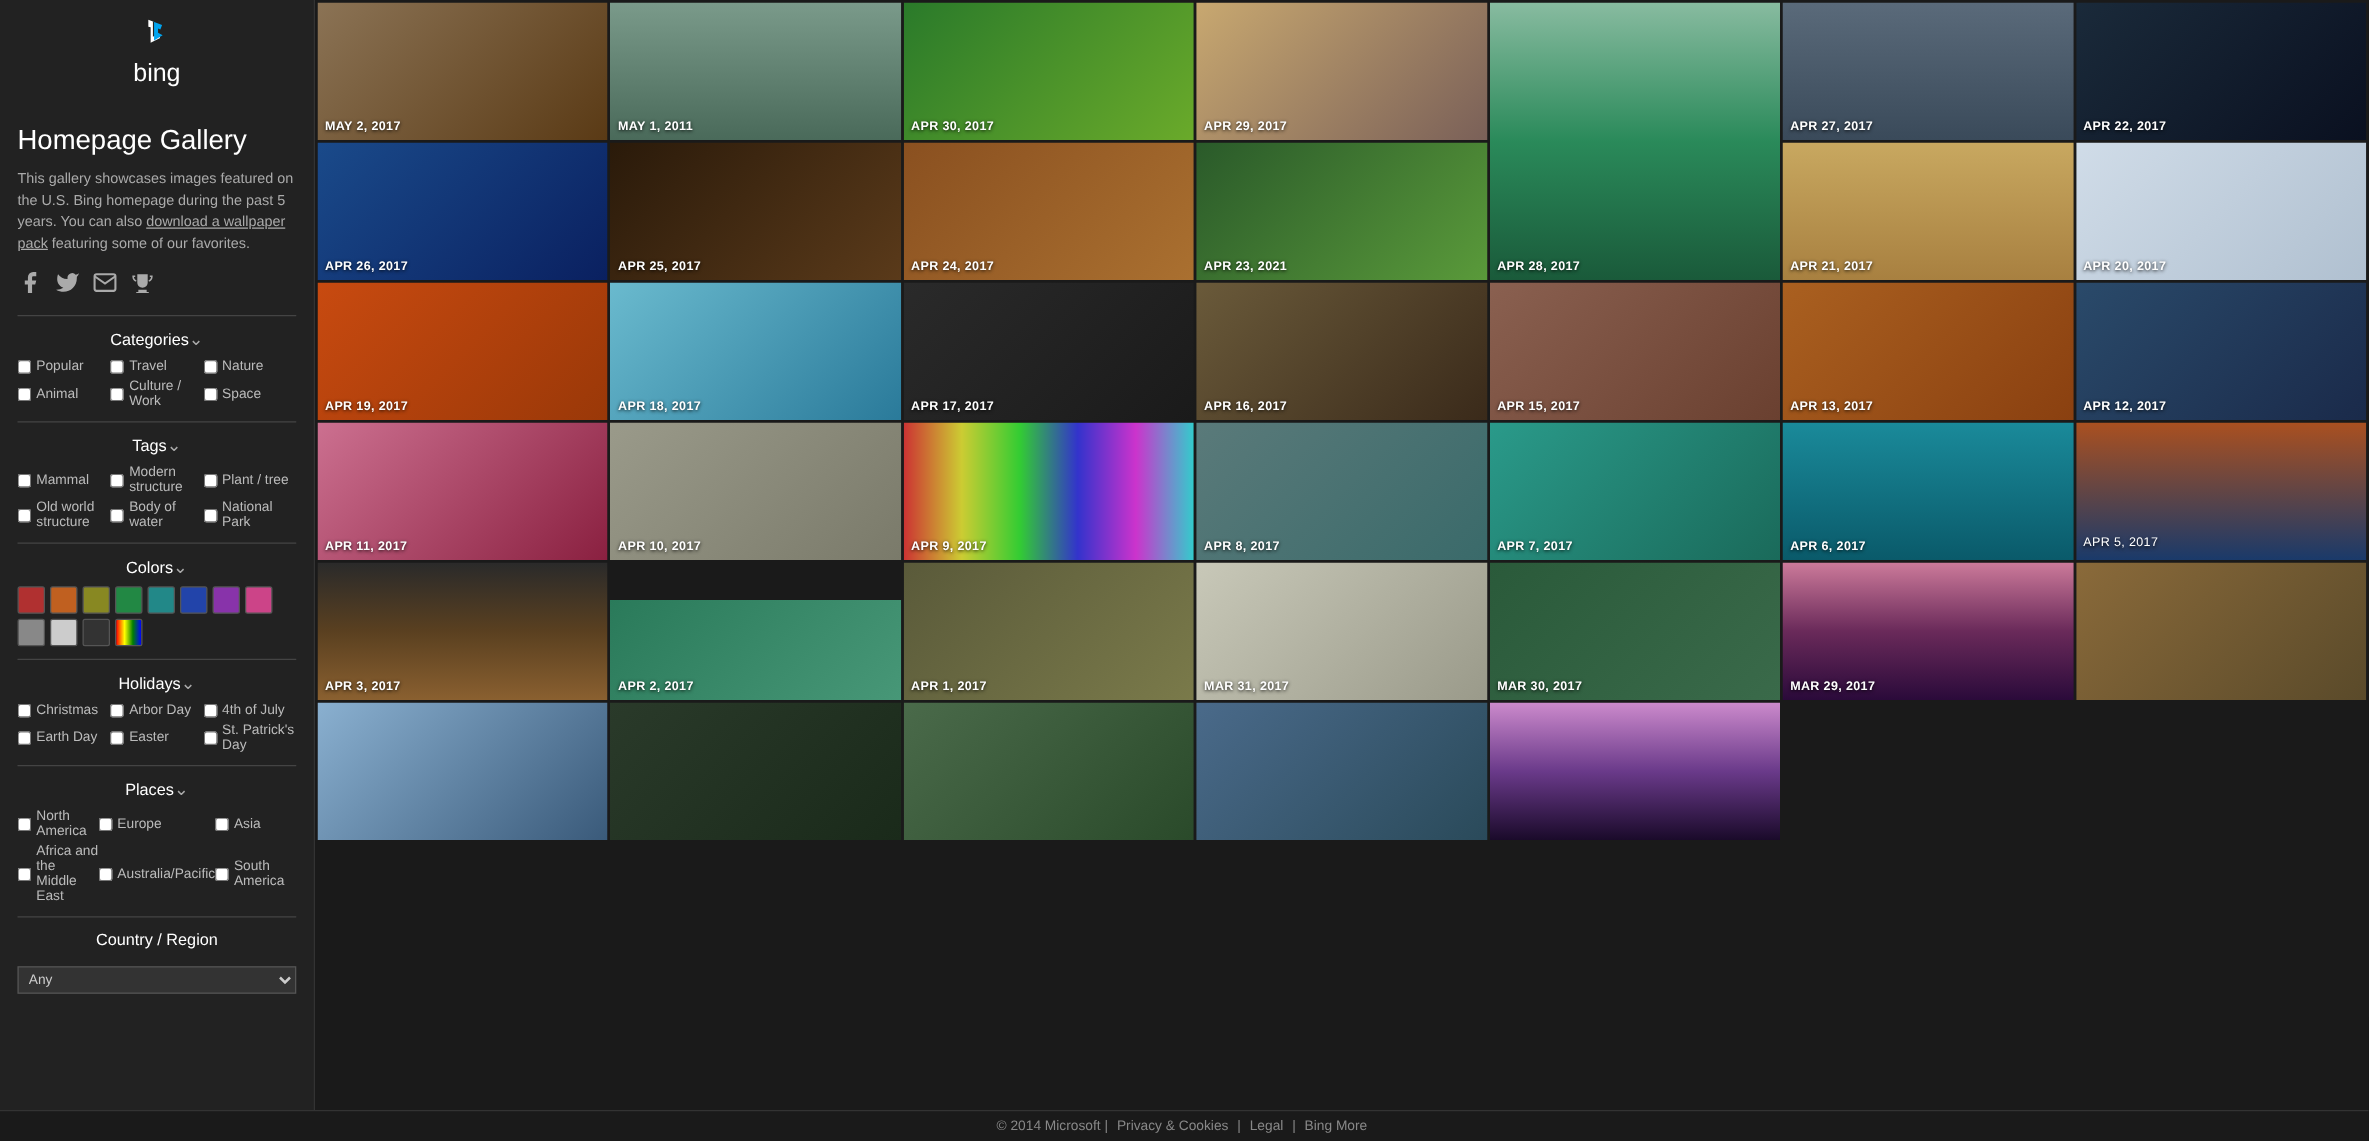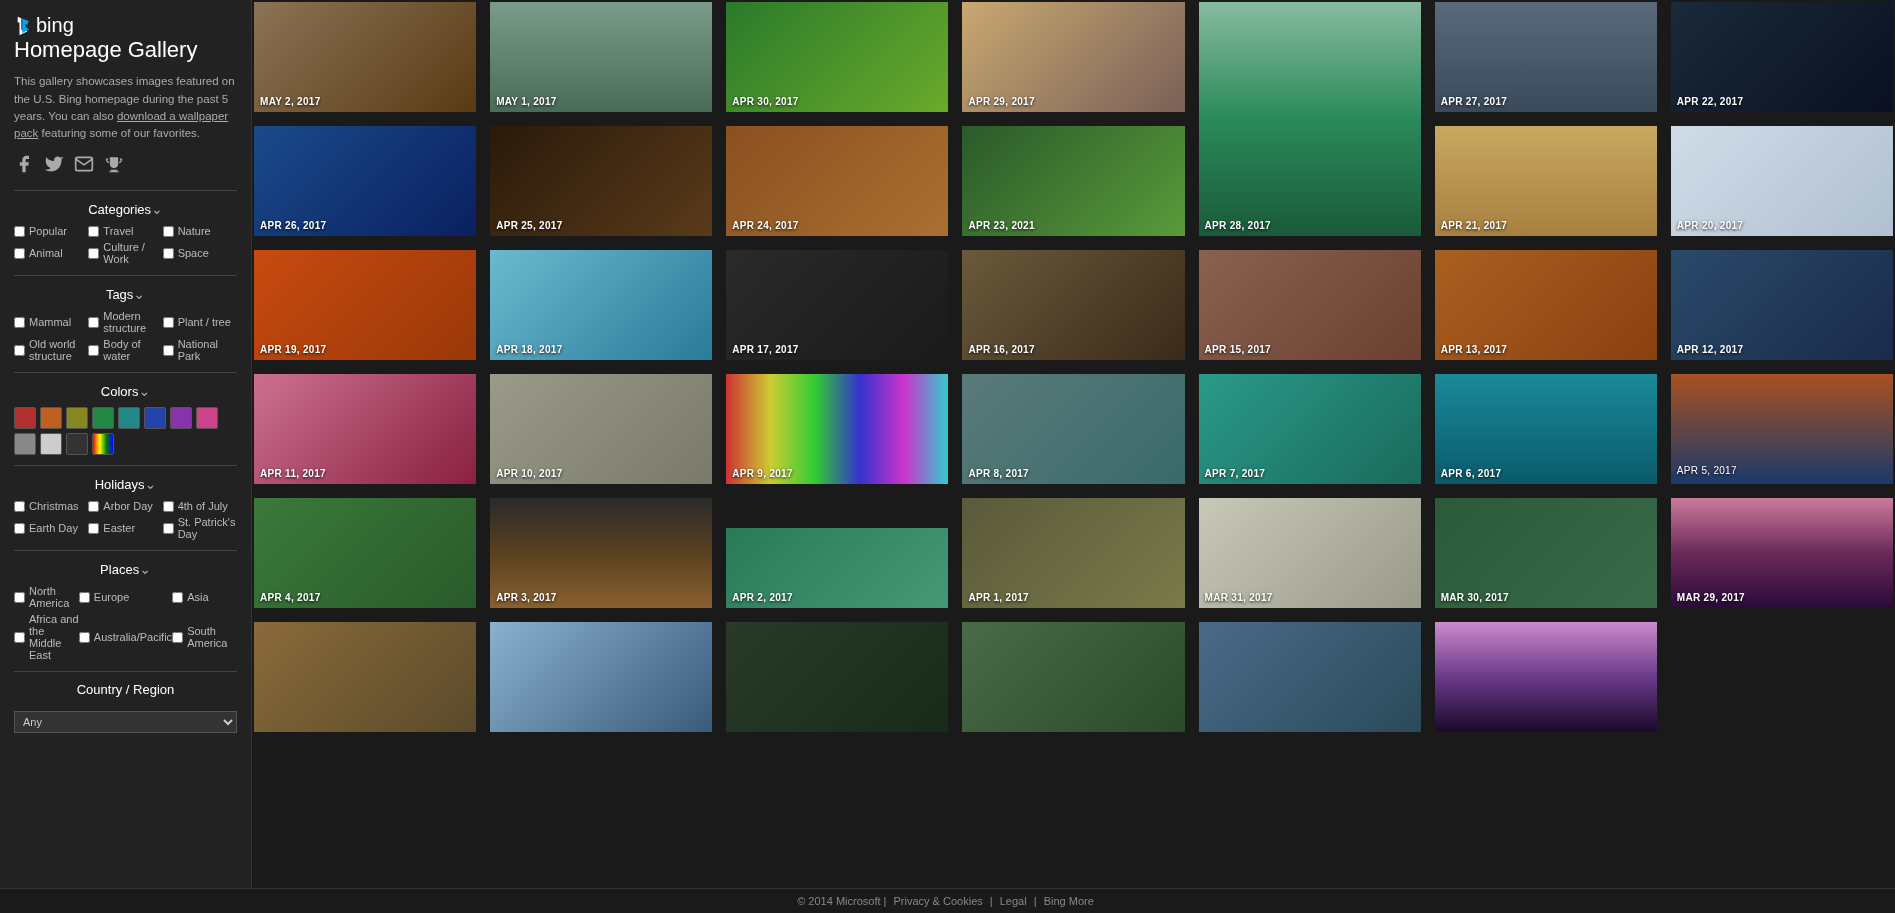--- a/index.html
+++ b/index.html
@@ -3,21 +3,21 @@
   <meta charset="utf-8">
   <style>
     * { box-sizing: border-box; margin: 0; padding: 0; }
     body { background: #1a1a1a; color: #ccc; font-family: 'Segoe UI', Arial, sans-serif; font-size: 12px; display: flex; flex-direction: column; height: 100vh; overflow: hidden; }
     
     #app { display: flex; flex: 1; overflow: hidden; }
     
     
     #sidebar { width: 252px; min-width: 252px; background: #222; overflow-y: auto; padding: 10px 14px 20px; border-right: 1px solid #333; }
     
-    .bing-logo { display: flex; align-items: center; gap: 0; margin-bottom: 0; margin-top: 4px; }
+    .bing-logo { display: flex; align-items: center; gap: 12px; margin-bottom: 28px; margin-top: 4px; flex-direction: column; }
     .bing-logo-icon { width: 22px; height: 22px; }
     .bing-logo-text { color: #fff; font-size: 20px; font-weight: 300; }
     
     .gallery-title { color: #fff; font-size: 22px; font-weight: 300; margin-bottom: 10px; line-height: 1.2; }
     
     .gallery-desc { color: #aaa; font-size: 11.5px; line-height: 1.5; margin-bottom: 12px; }
     .gallery-desc a { color: #aaa; text-decoration: underline; }
     
     .social-icons { display: flex; gap: 10px; margin-bottom: 16px; }
     .social-icon { width: 20px; height: 20px; fill: #aaa; cursor: pointer; }
@@ -34,21 +34,21 @@
     .colors-grid { display: flex; gap: 4px; flex-wrap: wrap; margin-top: 6px; }
     .color-swatch { width: 22px; height: 22px; border-radius: 2px; cursor: pointer; border: 1px solid #555; }
     
     .tags-grid { display: grid; grid-template-columns: 1fr 1fr 1fr; gap: 4px 0; }
     
     .select-box { width: 100%; background: #333; color: #ccc; border: 1px solid #555; padding: 3px 4px; font-size: 11px; margin-top: 6px; }
 
     
     #main { flex: 1; overflow-y: auto; background: #1a1a1a; }
     
-    .gallery-grid { display: grid; grid-template-columns: repeat(7, 1fr); gap: 14px; padding: 2px; text-align: center; }
+    .gallery-grid { display: grid; grid-template-columns: repeat(7, 1fr); gap: 2px; padding: 2px; text-align: center; }
     
     
     #footer { background: #1a1a1a; text-align: center; padding: 6px; color: #888; font-size: 11px; border-top: 1px solid #333; }
     #footer a { color: #888; margin: 0 4px; text-decoration: none; }
 
     .color-red { background: #b03030; }
     .color-orange { background: #c06020; }
     .color-olive { background: #888822; }
     .color-green { background: #228844; }
     .color-teal { background: #228888; }
@@ -197,21 +197,21 @@
   </div>
 
   <div id="main">
     <div class="gallery-grid" id="gallery-grid">
     <div style="position: relative; overflow: hidden; cursor: pointer; background: rgb(139, 115, 85);">
           <div style="width: 100%; height: 100%; background: linear-gradient(135deg, rgb(139, 115, 85), rgb(90, 58, 21)); display: block; min-height: 110px;"></div>
           <span style="position: absolute; bottom: 5px; left: 6px; color: rgb(255, 255, 255); font-size: 10px; font-weight: 600; text-shadow: rgba(0, 0, 0, 0.9) 0px 1px 3px; letter-spacing: 0.3px;">MAY 2, 2017</span>
         </div>
         <div style="position: relative; overflow: hidden; cursor: pointer; background: rgb(122, 154, 138);">
           <div style="width: 100%; height: 100%; background: linear-gradient(rgb(122, 154, 138), rgb(74, 106, 90)); display: block; min-height: 110px;"></div>
-          <span style="position: absolute; bottom: 5px; left: 6px; color: rgb(255, 255, 255); font-size: 10px; font-weight: 600; text-shadow: rgba(0, 0, 0, 0.9) 0px 1px 3px; letter-spacing: 0.3px;">MAY 1, 2017</span>
+          <span style="position: absolute; bottom: 5px; left: 6px; color: rgb(255, 255, 255); font-size: 10px; font-weight: 600; text-shadow: rgba(0, 0, 0, 0.9) 0px 1px 3px; letter-spacing: 0.3px;">MAY 1, 2011</span>
         </div>
         <div style="position: relative; overflow: hidden; cursor: pointer; background: rgb(42, 122, 42);">
           <div style="width: 100%; height: 100%; background: linear-gradient(135deg, rgb(42, 122, 42), rgb(106, 170, 42)); display: block; min-height: 110px;"></div>
           <span style="position: absolute; bottom: 5px; left: 6px; color: rgb(255, 255, 255); font-size: 10px; font-weight: 600; text-shadow: rgba(0, 0, 0, 0.9) 0px 1px 3px; letter-spacing: 0.3px;">APR 30, 2017</span>
         </div>
         <div style="position: relative; overflow: hidden; cursor: pointer; background: rgb(200, 168, 112);">
           <div style="width: 100%; height: 100%; background: linear-gradient(135deg, rgb(200, 168, 112), rgb(122, 96, 88)); display: block; min-height: 110px;"></div>
           <span style="position: absolute; bottom: 5px; left: 6px; color: rgb(255, 255, 255); font-size: 10px; font-weight: 600; text-shadow: rgba(0, 0, 0, 0.9) 0px 1px 3px; letter-spacing: 0.3px;">APR 29, 2017</span>
         </div>
         <div style="position: relative; overflow: hidden; cursor: pointer; background: rgb(136, 187, 160); grid-row: span 2;">
@@ -298,24 +298,20 @@
           <div style="width: 100%; height: 100%; background: linear-gradient(135deg, rgb(42, 154, 138), rgb(26, 106, 90)); display: block; min-height: 110px;"></div>
           <span style="position: absolute; bottom: 5px; left: 6px; color: rgb(255, 255, 255); font-size: 10px; font-weight: 600; text-shadow: rgba(0, 0, 0, 0.9) 0px 1px 3px; letter-spacing: 0.3px;">APR 7, 2017</span>
         </div>
         <div style="position: relative; overflow: hidden; cursor: pointer; background: rgb(26, 138, 154);">
           <div style="width: 100%; height: 100%; background: linear-gradient(rgb(26, 138, 154), rgb(10, 90, 106)); display: block; min-height: 110px;"></div>
           <span style="position: absolute; bottom: 5px; left: 6px; color: rgb(255, 255, 255); font-size: 10px; font-weight: 600; text-shadow: rgba(0, 0, 0, 0.9) 0px 1px 3px; letter-spacing: 0.3px;">APR 6, 2017</span>
         </div>
         <div style="position: relative; overflow: hidden; cursor: pointer; background: rgb(170, 80, 32);">
           <div style="width: 100%; height: 100%; background: linear-gradient(rgb(170, 80, 32), rgb(26, 58, 106)); display: block; min-height: 110px;"></div>
           <span style="position: absolute; bottom: 8px; left: 6px; color: rgb(255, 255, 255); font-size: 10px; font-weight: 400; text-shadow: rgba(0, 0, 0, 0.9) 0px 1px 3px; letter-spacing: 0.3px; margin-top: 15px;">APR 5, 2017</span>
-        </div>
-        <div style="position: relative; overflow: hidden; cursor: pointer; background: rgb(58, 122, 58);">
-          <div style="width: 100%; height: 100%; background: linear-gradient(135deg, rgb(58, 122, 58), rgb(42, 90, 42)); display: block; min-height: 110px;"></div>
-          <span style="position: absolute; bottom: 5px; left: 6px; color: rgb(255, 255, 255); font-size: 10px; font-weight: 600; text-shadow: rgba(0, 0, 0, 0.9) 0px 1px 3px; letter-spacing: 0.3px;">APR 4, 2017</span>
         </div>
         <div style="position: relative; overflow: hidden; cursor: pointer; background: rgb(42, 42, 42);">
           <div style="width: 100%; height: 100%; background: linear-gradient(rgb(42, 42, 42), rgb(90, 64, 32), rgb(138, 96, 48)); display: block; min-height: 110px;"></div>
           <span style="position: absolute; bottom: 5px; left: 6px; color: rgb(255, 255, 255); font-size: 10px; font-weight: 600; text-shadow: rgba(0, 0, 0, 0.9) 0px 1px 3px; letter-spacing: 0.3px;">APR 3, 2017</span>
         </div>
         <div style="position: relative; overflow: hidden; cursor: pointer; background: rgb(42, 122, 90); margin-top: 30px;">
           <div style="width: 100%; height: 100%; background: linear-gradient(135deg, rgb(42, 122, 90), rgb(74, 154, 122)); display: block; min-height: 110px;"></div>
           <span style="position: absolute; bottom: 5px; left: 6px; color: rgb(255, 255, 255); font-size: 10px; font-weight: 600; text-shadow: rgba(0, 0, 0, 0.9) 0px 1px 3px; letter-spacing: 0.3px;">APR 2, 2017</span>
         </div>
         <div style="position: relative; overflow: hidden; cursor: pointer; background: rgb(90, 90, 58);">

